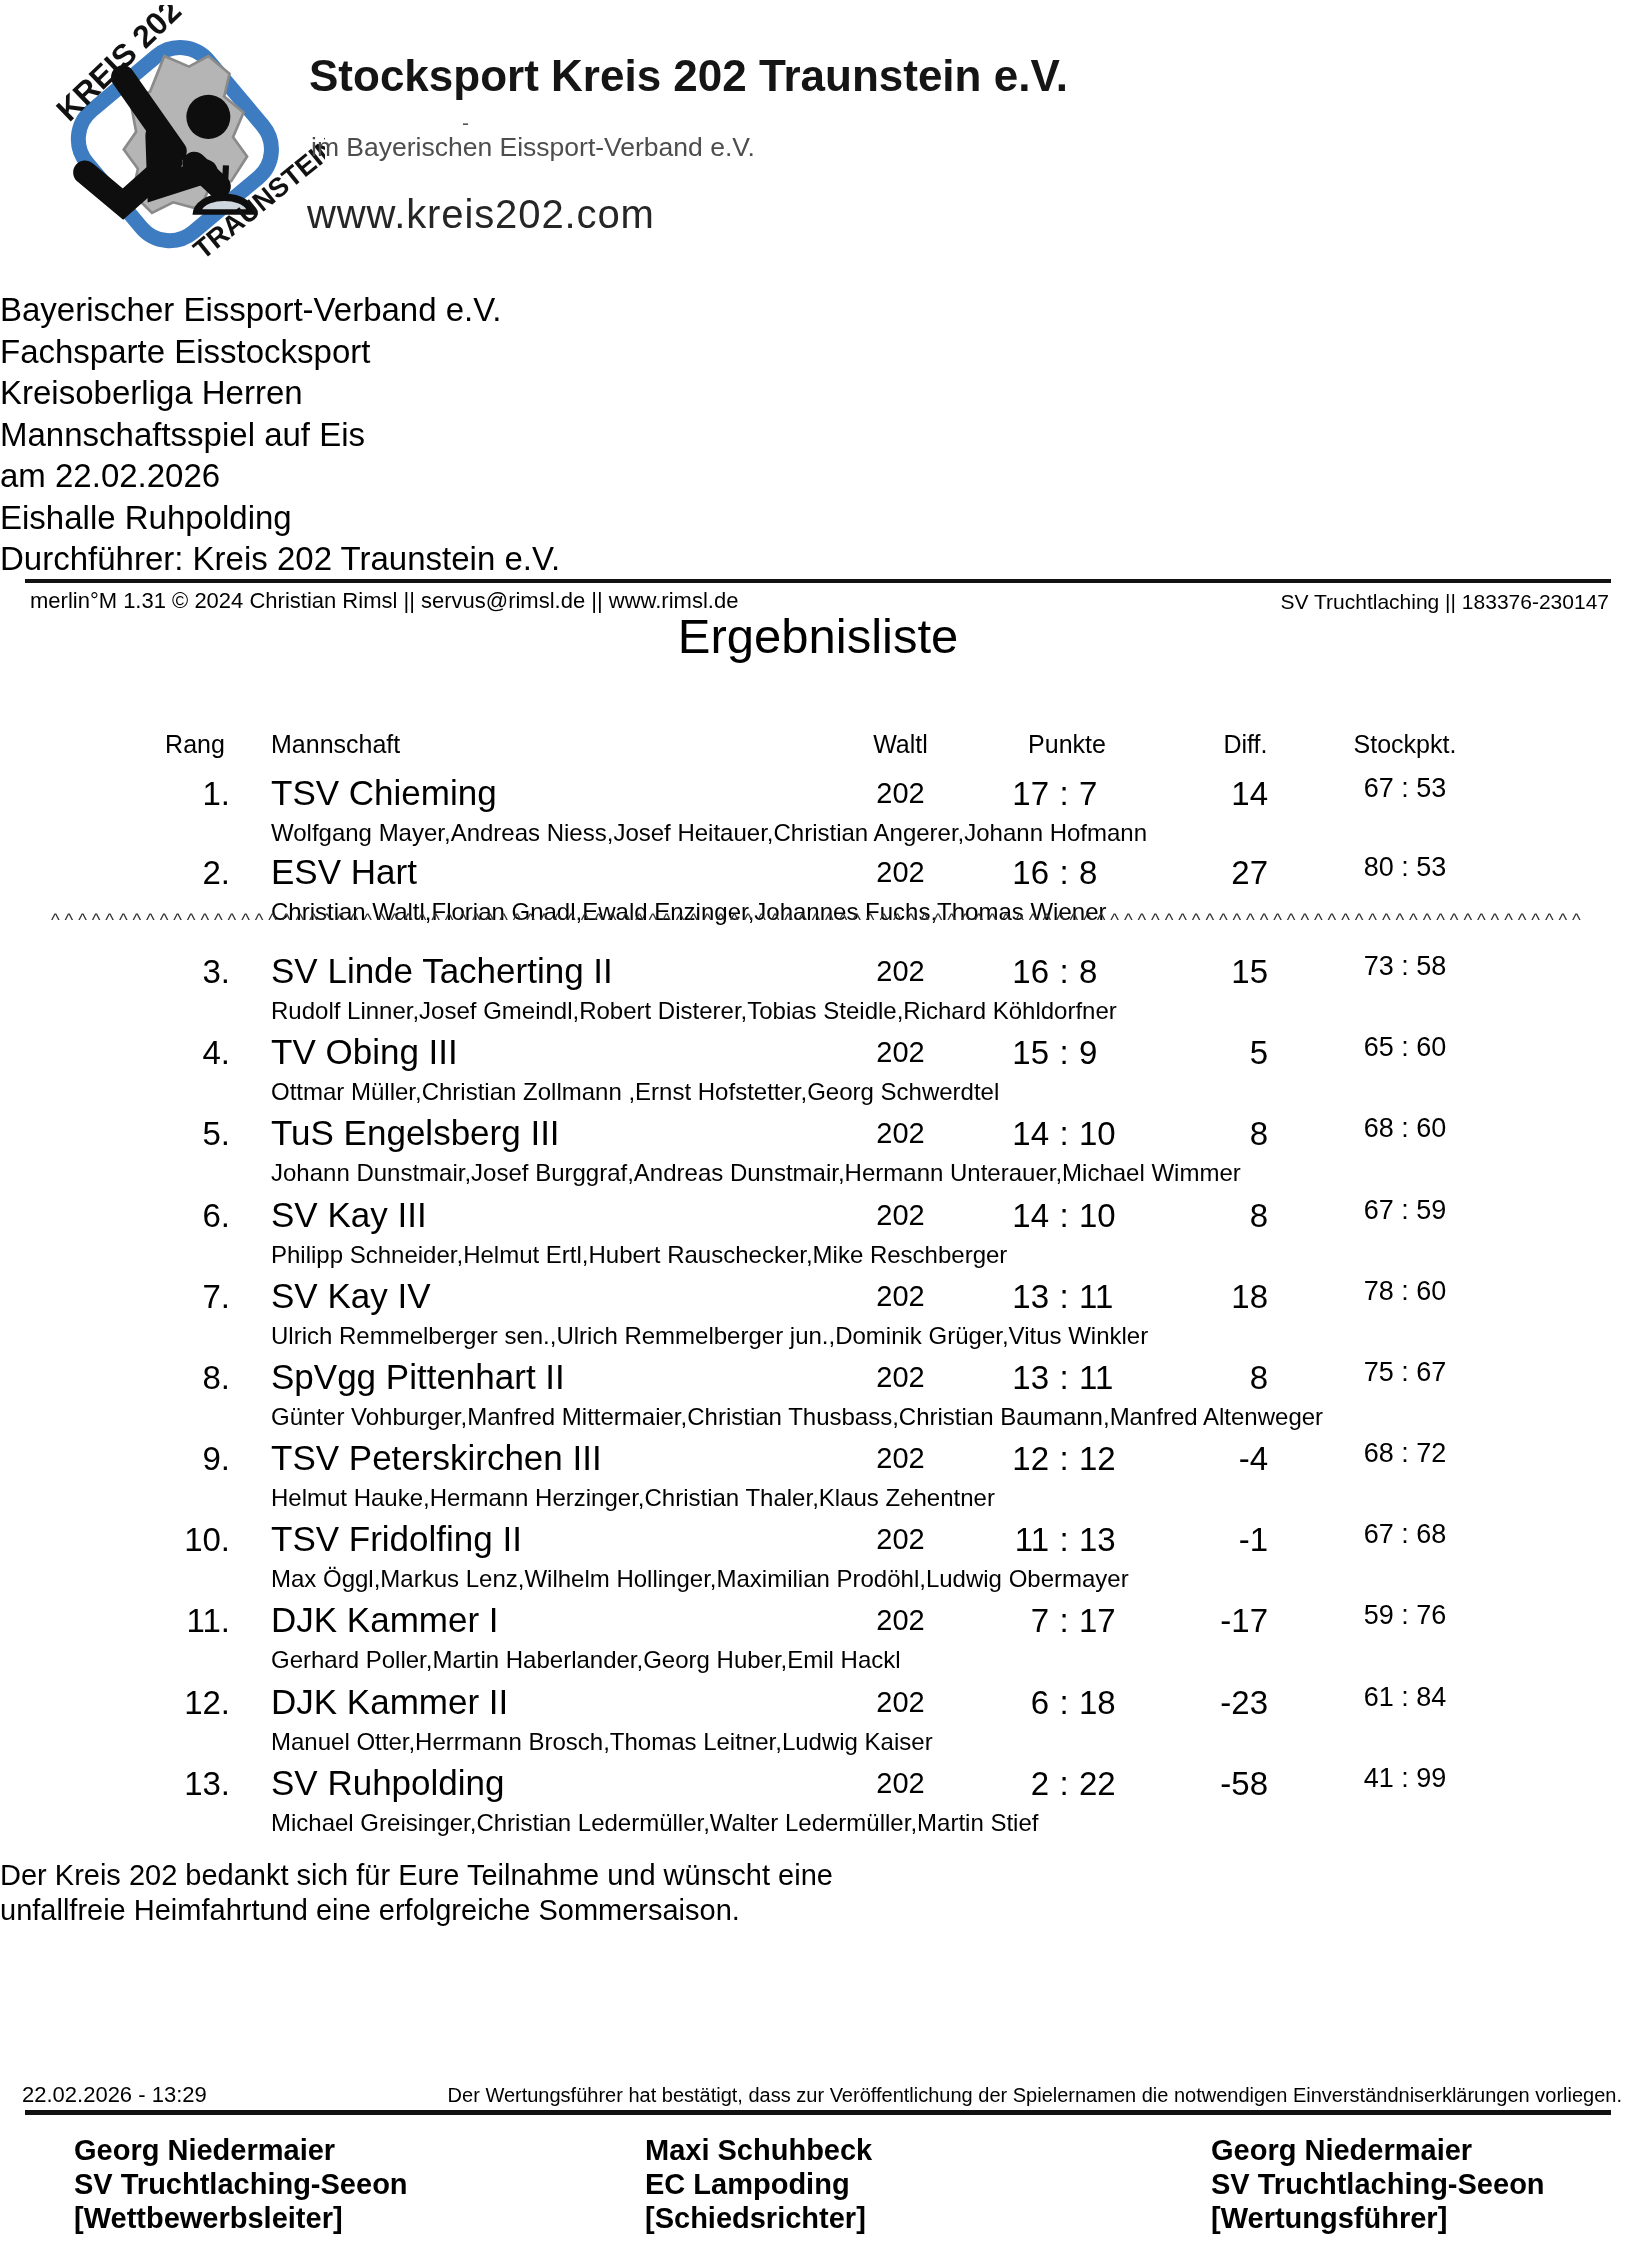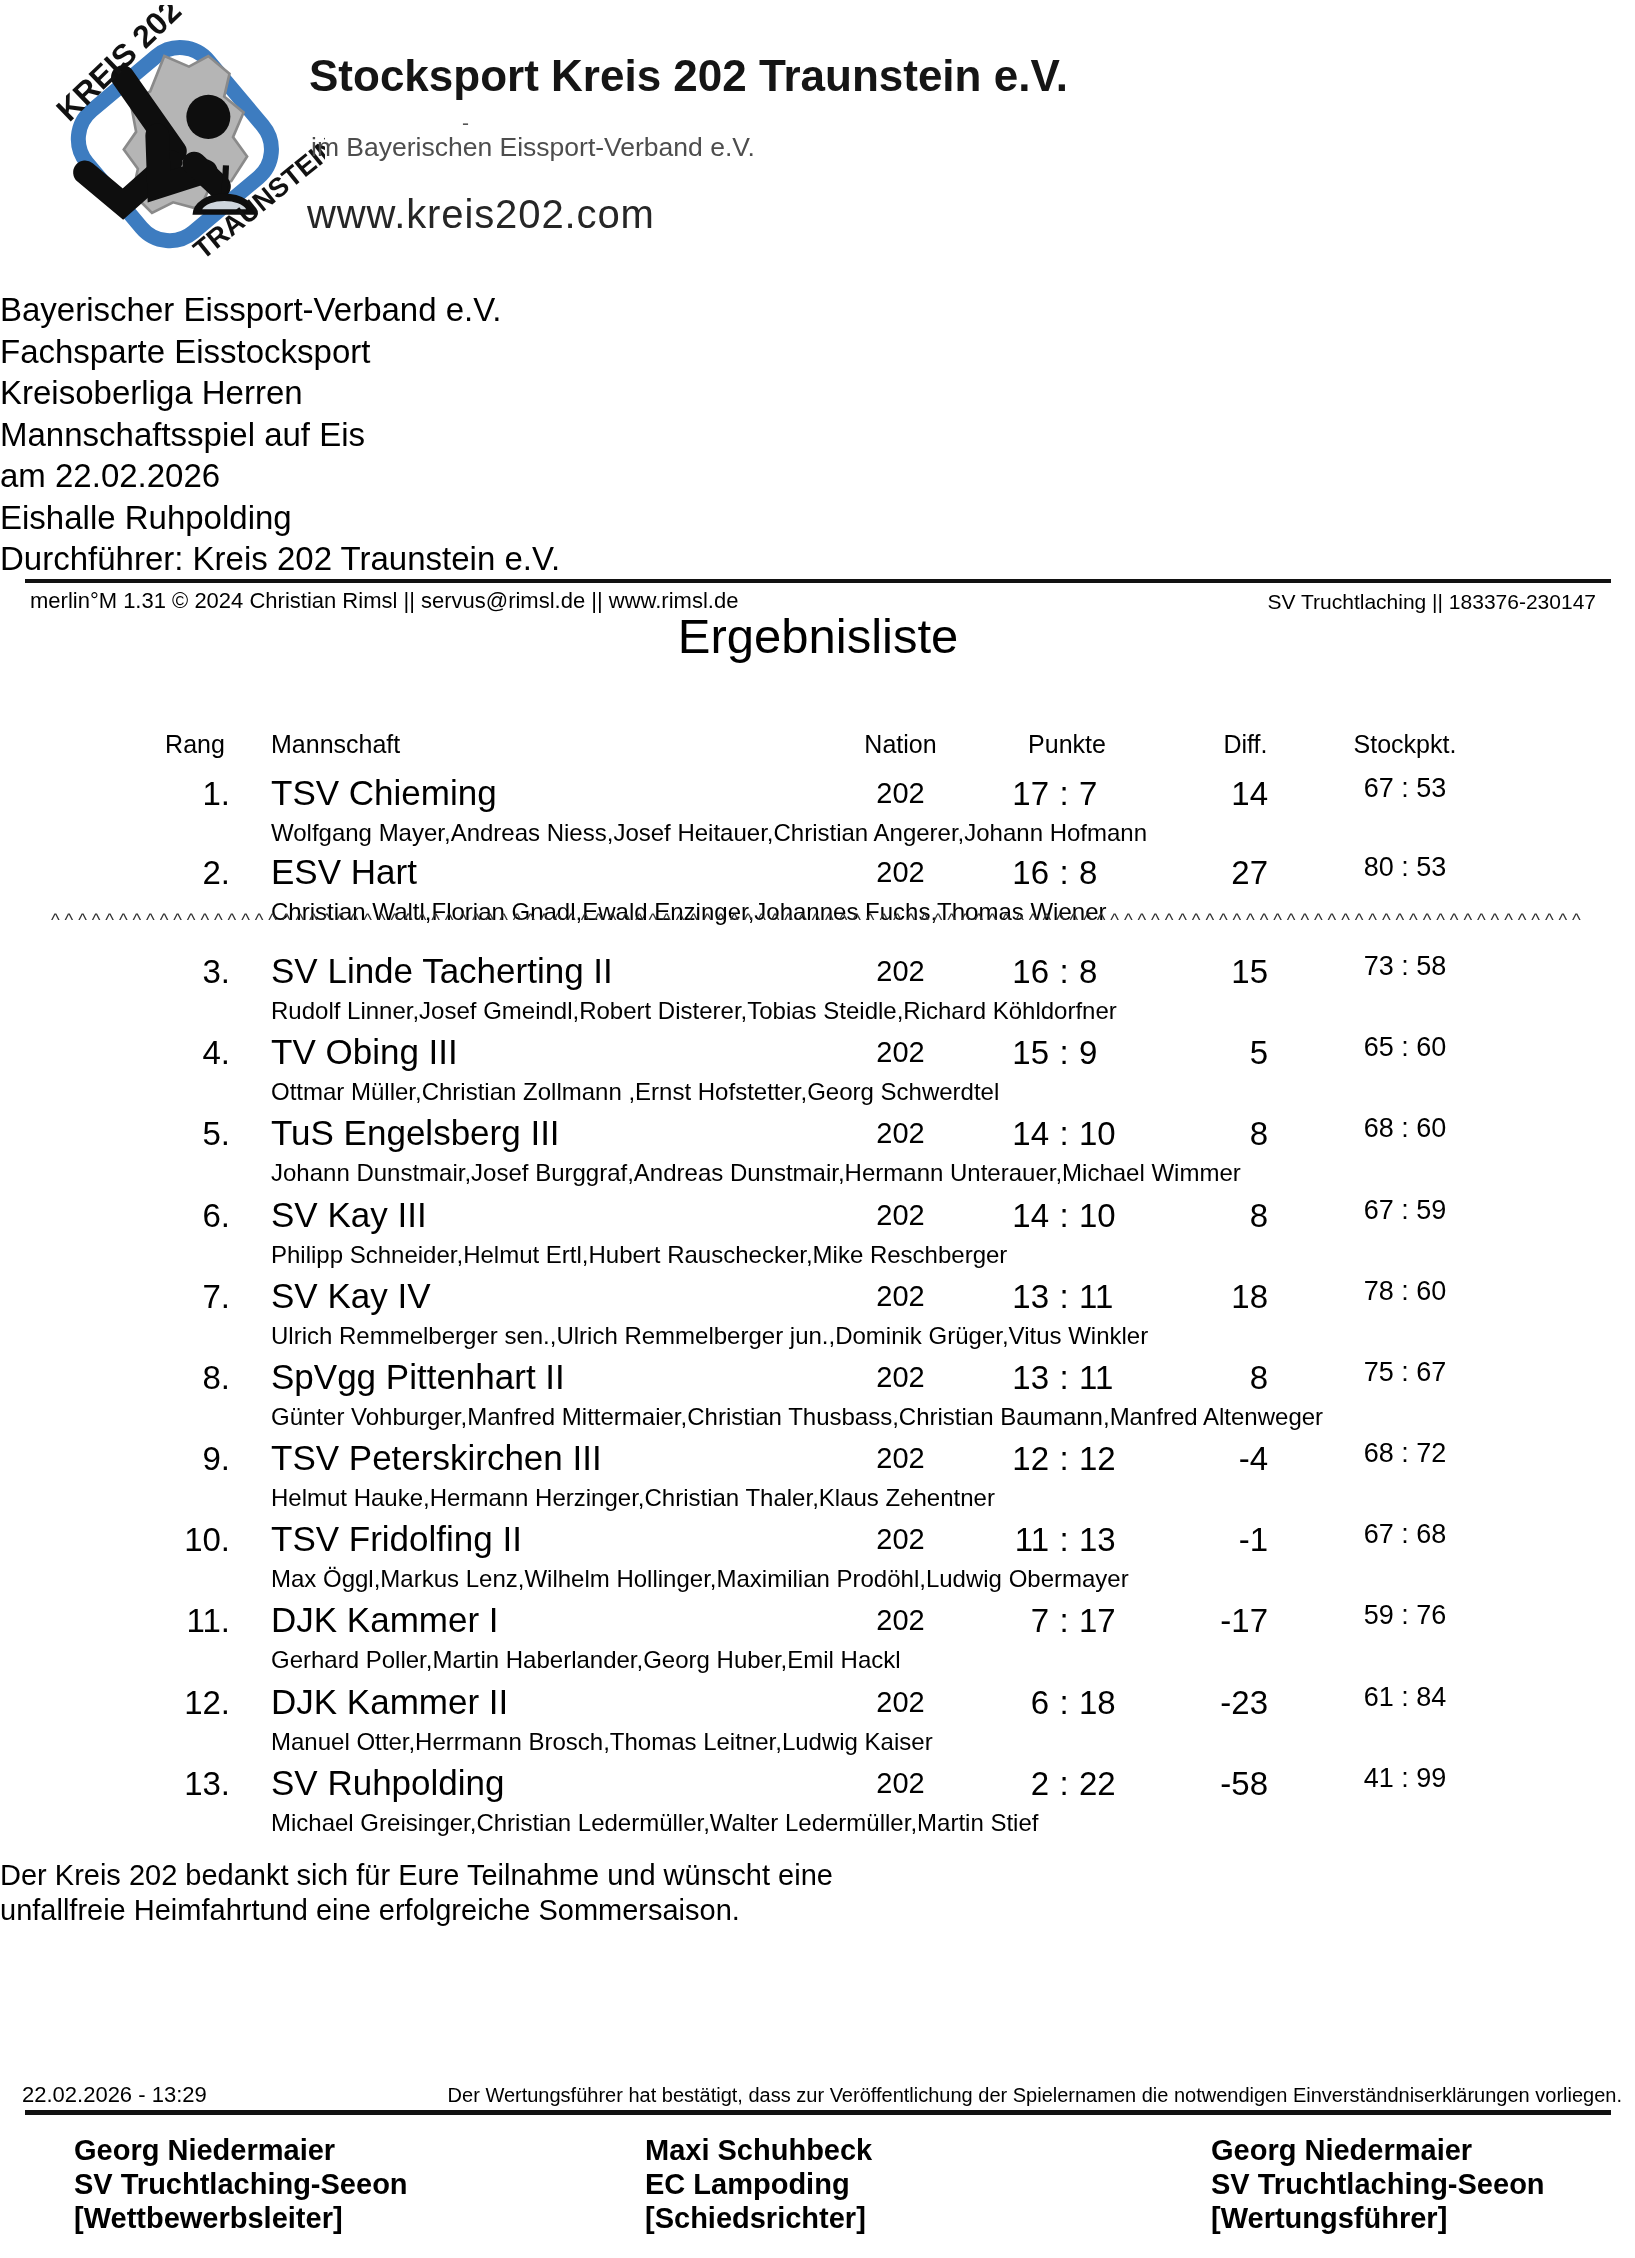--- a/index.html
+++ b/index.html
@@ -14,21 +14,21 @@
   #title-dash{left:462px;top:111px;font-size:21px;color:#555;}
   #masthead-subtitle{left:311px;top:132px;font-size:26.5px;color:#4d4d4d;}
   #masthead-website{left:307px;top:192px;font-size:40px;color:#262626;letter-spacing:0.9px;}
   
   .event-line{left:0;width:1636px;font-size:33px;line-height:41px;}
   
   .rule{left:25px;width:1586px;background:#121212;}
   #rule-top{top:579px;height:4.4px;}
   #rule-bottom{top:2110px;height:5.3px;}
   #meta-left{left:30px;top:588px;font-size:22px;}
-  #meta-right{right:40px;top:590px;font-size:21px;text-align:right;}
+  #meta-right{right:27px;top:590px;font-size:21px;text-align:right;}
   
   #results-title{left:0;top:608px;width:1636px;text-align:center;font-size:49px;}
   .th{top:730px;font-size:25px;}
   #th-rank{left:133px;width:124px;text-align:center;}
   #th-team{left:271px;}
   #th-nation{left:843px;width:115px;text-align:center;}
   #th-points{left:970px;width:194px;text-align:center;}
   #th-diff{left:1173px;width:145px;text-align:center;}
   #th-stock{left:1328px;width:154px;text-align:center;}
   .row{position:absolute;left:0;width:1636px;height:81px;}
@@ -93,21 +93,21 @@
   <div class="abs event-line" style="top:538px">Durchführer: Kreis 202 Traunstein e.V.</div>
 
   <div id="rule-top" class="abs rule"></div>
   <div id="meta-left" class="abs">merlin°M 1.31 © 2024 Christian Rimsl || servus@rimsl.de || www.rimsl.de</div>
   <div id="meta-right" class="abs">SV Truchtlaching || 183376-230147</div>
 
   <div id="results-title" class="abs">Ergebnisliste</div>
 
   <div id="th-rank" class="abs th">Rang</div>
   <div id="th-team" class="abs th">Mannschaft</div>
-  <div id="th-nation" class="abs th">Nation</div>
+  <div id="th-nation" class="abs th">Waltl</div>
   <div id="th-points" class="abs th">Punkte</div>
   <div id="th-diff" class="abs th">Diff.</div>
   <div id="th-stock" class="abs th">Stockpkt.</div>
 
   <div id="rows">
       <div class="row" style="top: 773px;">
     <div class="cell rank">1.</div>
     <div class="cell team">TSV Chieming</div>
     <div class="cell nation">202</div>
     <div class="cell points">

